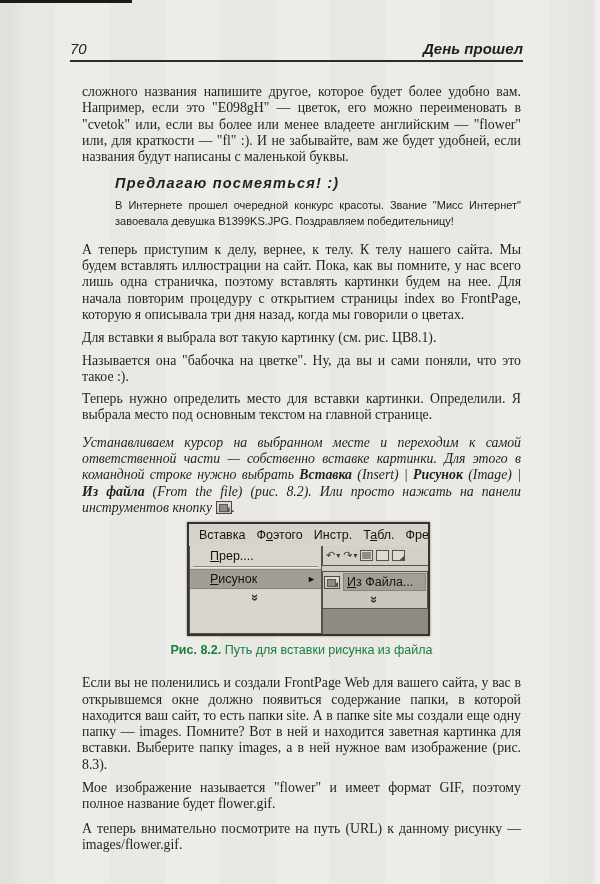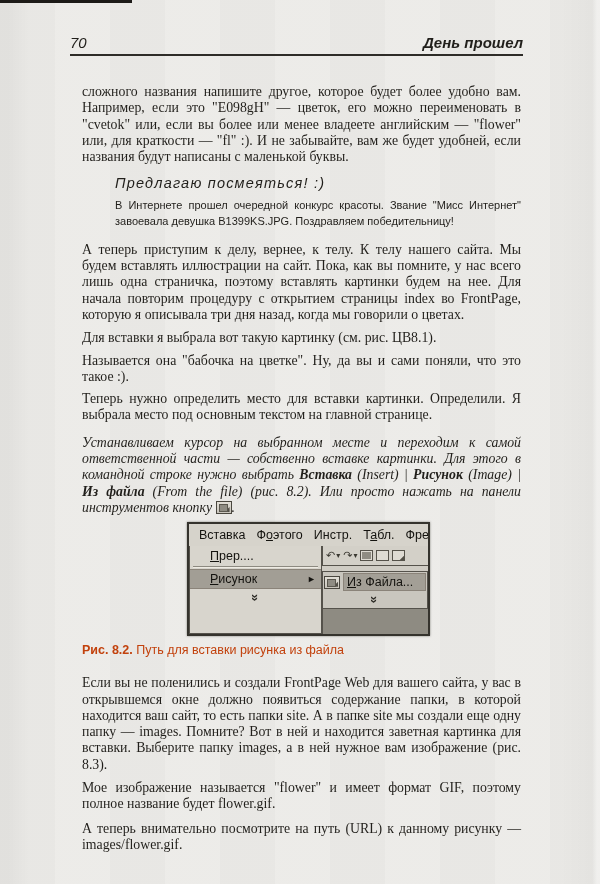--- a/index.html
+++ b/index.html
@@ -16,36 +16,36 @@
     position:absolute;inset:0;pointer-events:none;
     background:
       linear-gradient(90deg, rgba(0,0,0,0.03) 0 8px, rgba(0,0,0,0) 30px),
       linear-gradient(270deg, rgba(255,255,255,0.35) 0 3px, rgba(0,0,0,0.02) 8px, rgba(0,0,0,0) 40px),
       repeating-linear-gradient(90deg, rgba(0,0,0,0.015) 0 55px, rgba(255,255,255,0.03) 55px 110px);
   }
   .scan-strip-top{
     position:absolute;left:0;top:0;width:132px;height:3px;background:#1c1a17;
   }
   .page-header{
-    position:absolute;left:70px;top:34px;width:453px;
+    position:absolute;left:70px;top:40px;width:453px;
     display:flex;justify-content:space-between;align-items:flex-end;
     border-bottom:2px solid #2e2c28;padding-bottom:3px;
     font-family:"Liberation Sans", sans-serif;font-style:italic;font-size:15px;
   }
   .page-number{font-weight:normal;}
   .header-title{font-weight:bold;}
   .content{
     position:absolute;left:82px;top:84px;width:439px;
     font-size:13.8px;line-height:16.3px;text-align:justify;
   }
   .para{margin:0;}
   .para b{font-weight:bold;}
   .joke{margin-left:33px;margin-top:10px;width:406px;font-family:"Liberation Sans", sans-serif;}
   .joke-heading{
-    font-weight:normal;font-style:italic;font-size:14.5px;letter-spacing:1.2px;
+    font-weight:bold;font-style:italic;font-size:14.5px;letter-spacing:1.2px;
     margin:0 0 5px 0;text-align:left;
   }
   .joke-body{font-size:11px;line-height:16.5px;margin:0;text-align:justify;}
   .mt12{margin-top:12px;} .mt11{margin-top:11px;font-style:italic;} .mt8{margin-top:8px;}
   .mt7{margin-top:7px;} .mt6{margin-top:6px;} .mt13{margin-top:17px;} .mt5{margin-top:7px;}
 
   
   .pic-icon{
     display:inline-block;width:16px;height:13px;vertical-align:-2px;
     border:1px solid #4a473f;background:linear-gradient(#e2dfd7,#c9c5bc);
@@ -108,22 +108,22 @@
     margin-top:5px;box-sizing:border-box;border:1px solid #55524b;background:#c9c6be;
     padding:1px;
   }
   .submenu-row{display:flex;align-items:center;gap:3px;}
   .submenu-band{
     flex:1;height:18px;display:flex;align-items:center;padding-left:3px;
     background:#a39f96;border:1px solid #8a8379;box-sizing:border-box;white-space:nowrap;
   }
   .fig-dark{flex:1;background:#8e8b82;border-left:1px solid #55524b;}
   .fig-caption{
-    margin-top:7px;font-family:"Liberation Sans", sans-serif;
-    font-size:12.5px;color:#c2410c;line-height:15px;
+    margin-top:7px;text-align:center;font-family:"Liberation Sans", sans-serif;
+    font-size:12.5px;color:#15803d;line-height:15px;
   }
   .fig-caption b{font-weight:bold;}
 </style>
 </head>
 <body>
 
 <div class="paper-texture"></div>
 <div class="scan-strip-top"></div>
 
 <div class="page-header">

